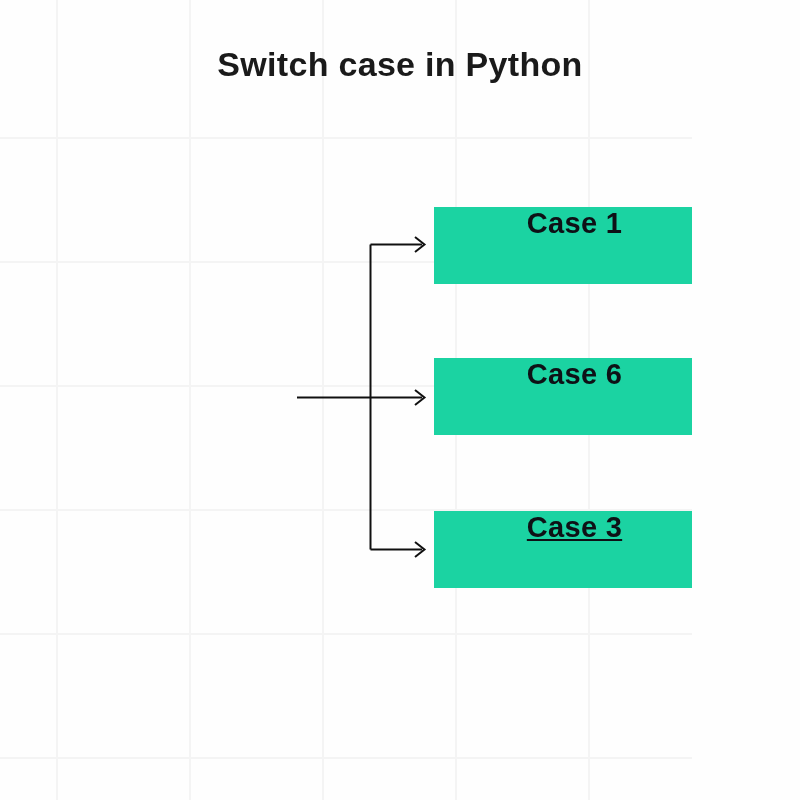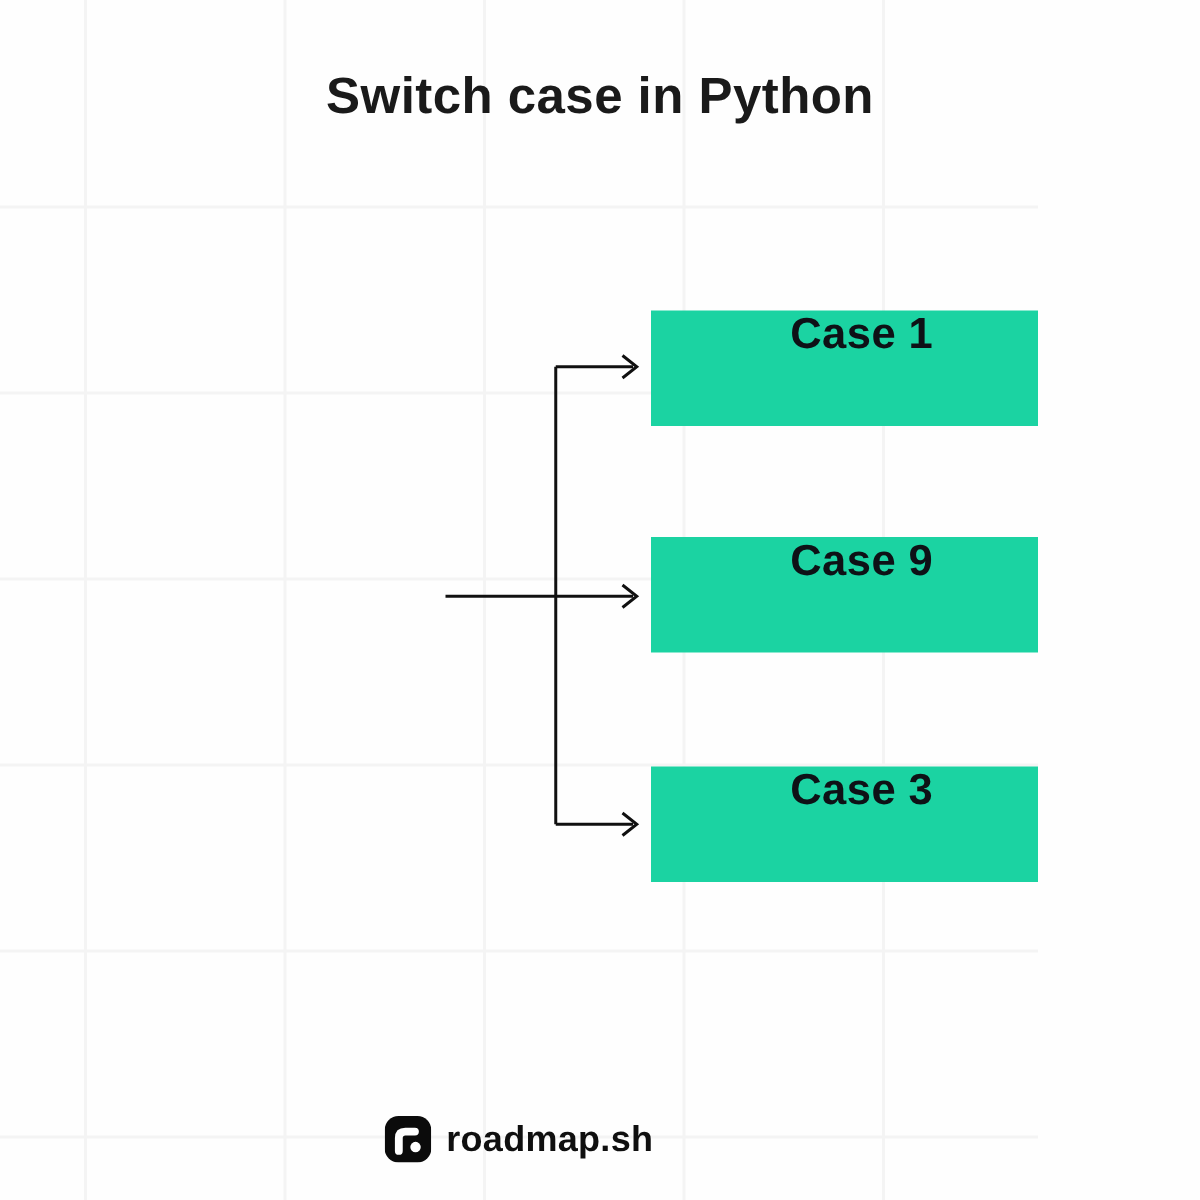--- a/index.html
+++ b/index.html
@@ -54,21 +54,21 @@
     background:var(--switch-bg);
     color:var(--switch-text);
   }
   .case-node{
     left:434px;width:281px;height:77px;
     background:var(--case-bg);
     color:var(--case-text);
   }
   .case-1{top:207px;}
   .case-2{top:358px;}
-  .case-3{top:511px;}
+  .case-3{top:511px;text-decoration:underline;}
   .footer{
     position:absolute;
     left:50%;top:744px;
     transform:translateX(-50%);
     display:flex;align-items:center;gap:10px;
   }
   .logo-mark{display:block;width:31px;height:31px;}
   .brand{
     font-size:24px;
     font-weight:700;
@@ -110,28 +110,20 @@
     </g>
   </svg>
 
   <h1 class="title">Switch case in Python</h1>
 
 
   <div class="node case-node case-1">
     <span>Case 1</span>
   </div>
   <div class="node case-node case-2">
-    <span>Case 9</span>
+    <span>Case 6</span>
   </div>
   <div class="node case-node case-3">
     <span>Case 3</span>
   </div>
 
-  <div class="footer">
-    <svg class="logo-mark" viewBox="0 0 32 32" aria-hidden="true">
-      <rect x="0" y="0" width="32" height="32" rx="9.5" style="fill:var(--logo-bg)"></rect>
-      <path d="M9.7 24 L9.7 15.2 Q9.7 10.7 14.2 10.7 L20.8 10.7" fill="none" stroke="#ffffff" stroke-width="5.4" stroke-linecap="round" stroke-linejoin="round"></path>
-      <circle cx="21.2" cy="21.4" r="3.6" fill="#ffffff"></circle>
-    </svg>
-    <span class="brand">roadmap.sh</span>
-  </div>
 
 </div>
 
 </body></html>

